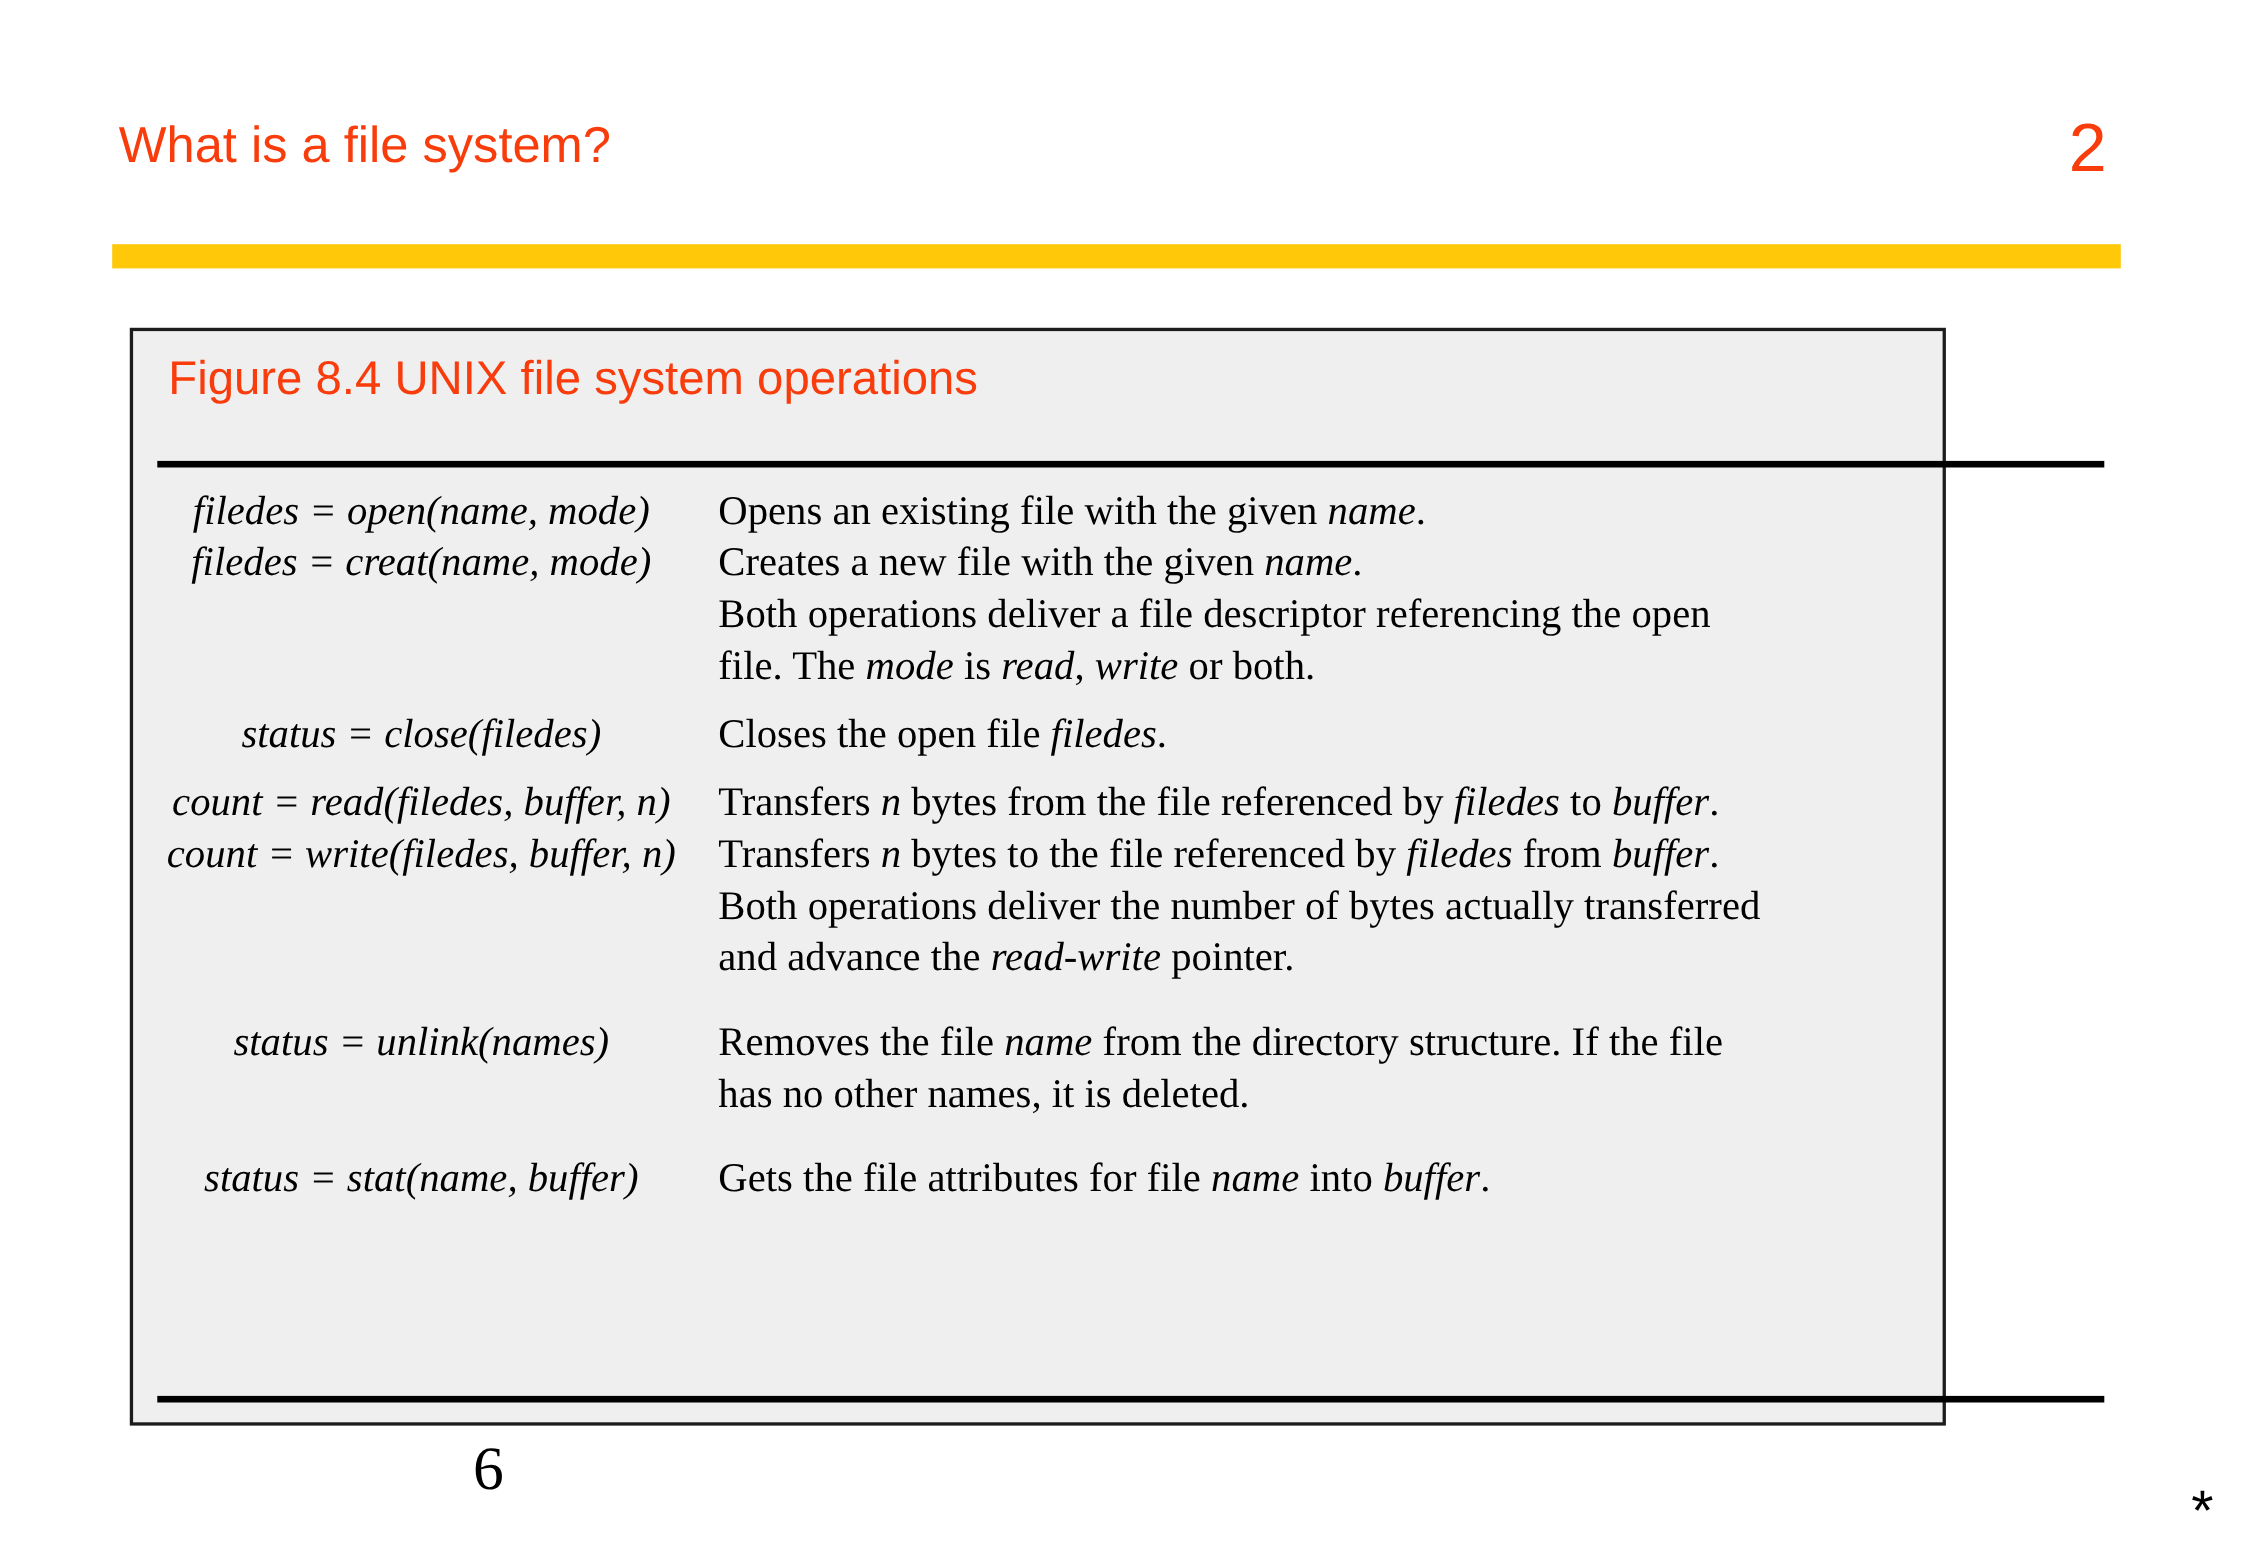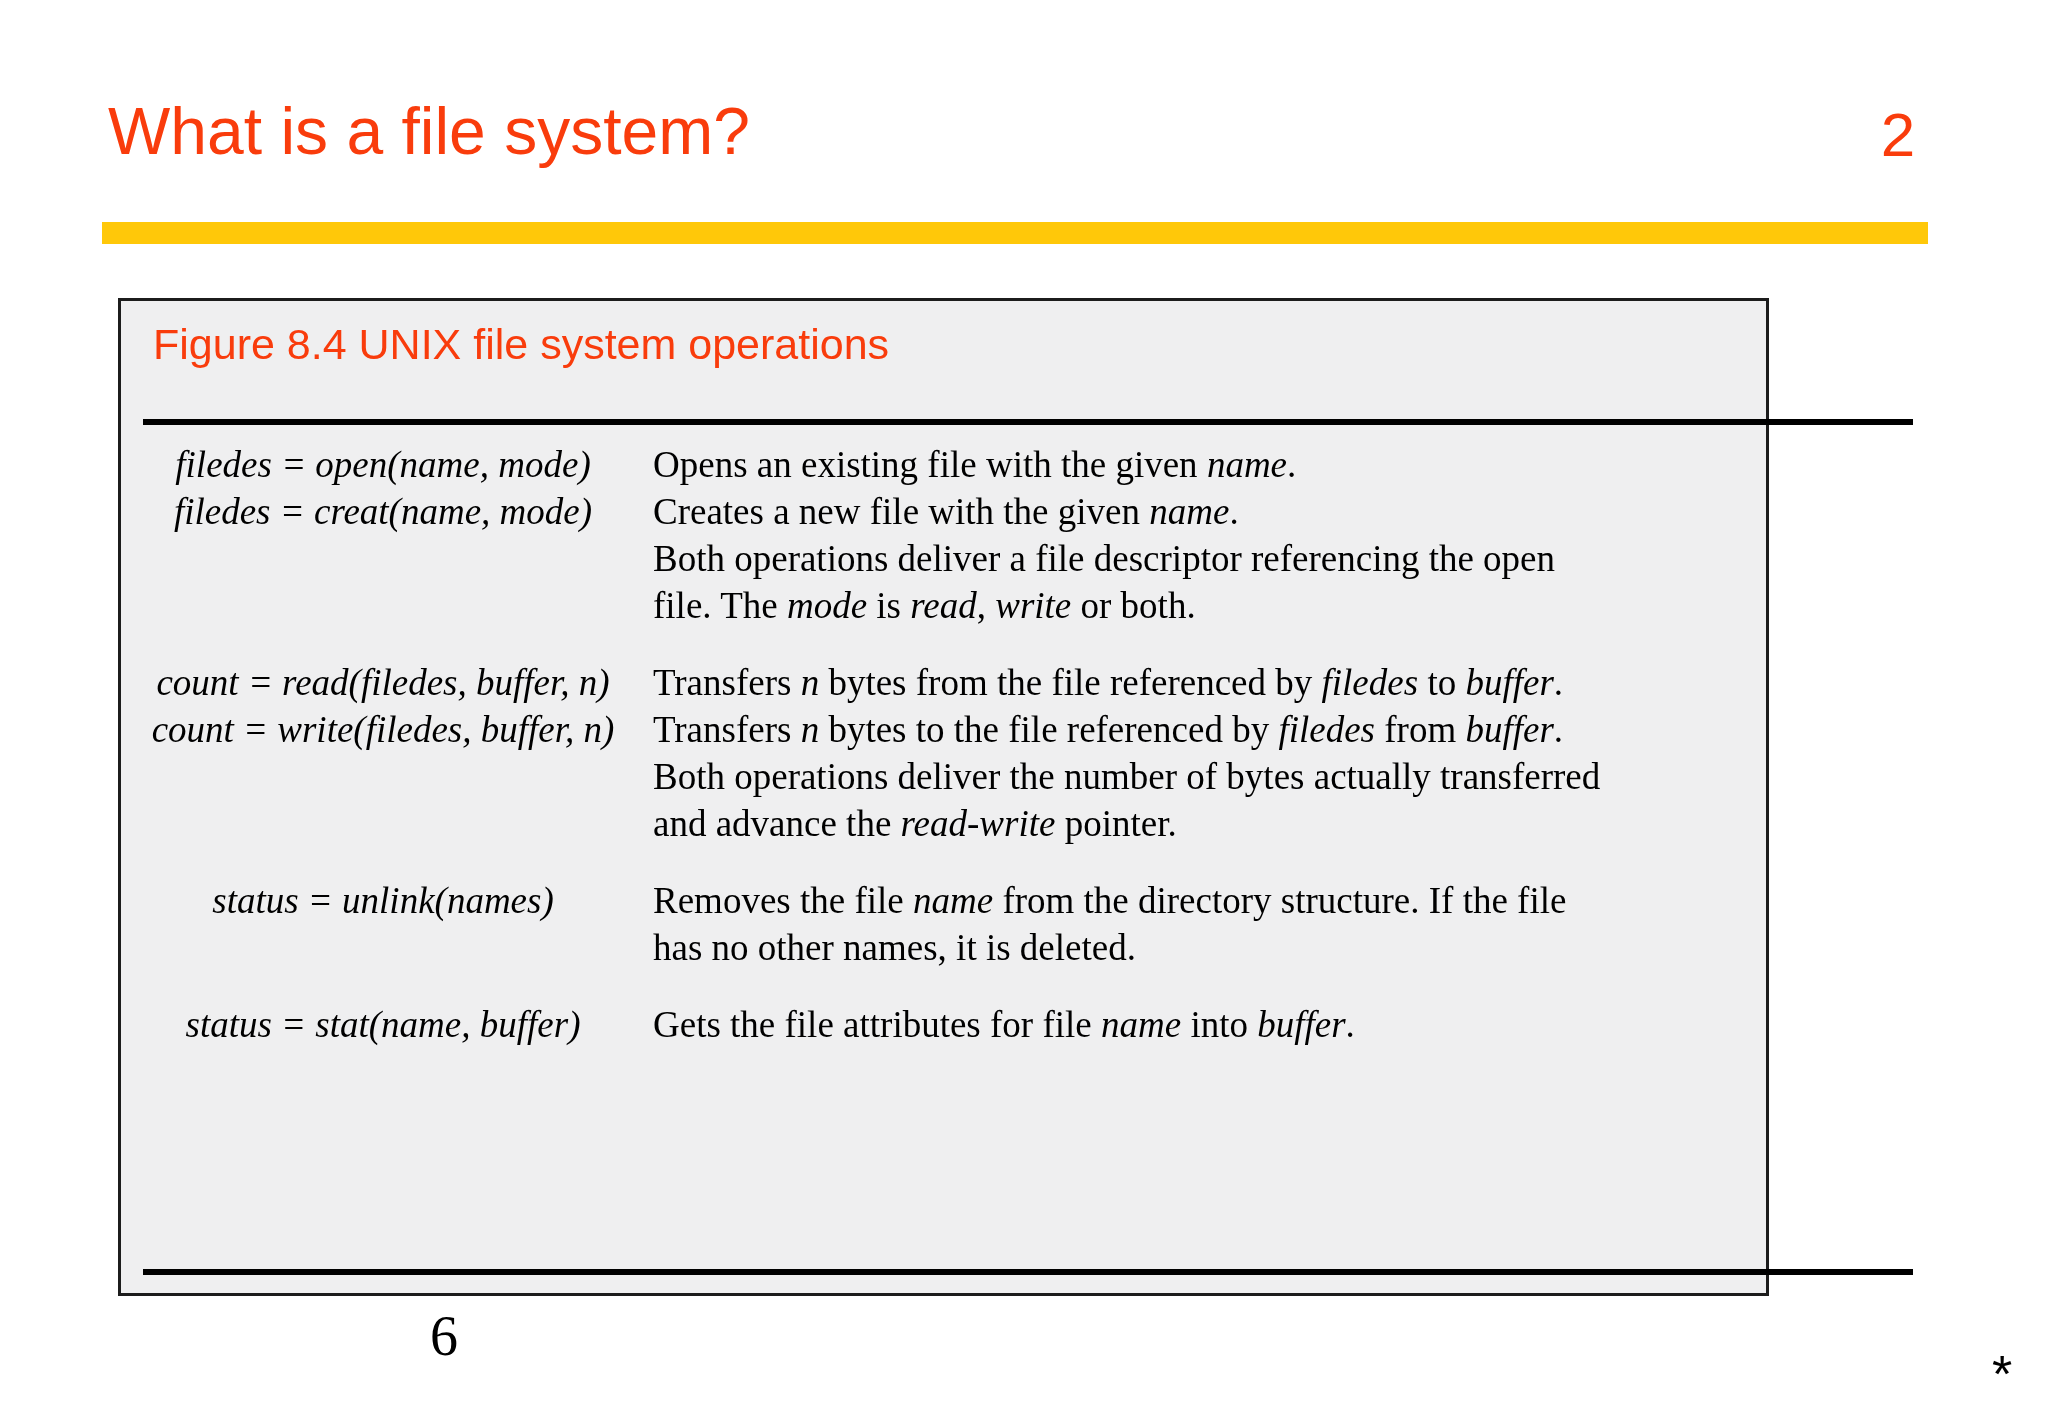--- a/index.html
+++ b/index.html
@@ -14,23 +14,23 @@
     position: relative;
     overflow: hidden;
     font-family: "Liberation Serif", "DejaVu Serif", serif;
     -webkit-font-smoothing: antialiased;
   }
 
   
   .slide-title {
     position: absolute;
     left: 108px;
-    top: 98px;
-    font-family: "Liberation Sans", "DejaVu Sans", sans-serif;
-    font-size: 66px;
+    top: 108px;
+    font-family: "Liberation Sans", "DejaVu Sans", sans-serif;
+    font-size: 46px;
     line-height: 1.0;
     color: #f93c0c;
     white-space: nowrap;
     letter-spacing: 0px;
   }
   .slide-number {
     position: absolute;
     left: 1858px;
     top: 104px;
     width: 80px;
@@ -168,20 +168,26 @@
             <span class="desc-line">Opens an existing file with the given <em class="term">name</em>.</span>
             <span class="desc-line">Creates a new file with the given <em class="term">name</em>.</span>
             <span class="desc-line">Both operations deliver a file descriptor referencing the open</span>
             <span class="desc-line">file. The <em class="term">mode</em> is <em class="term">read</em>, <em class="term">write</em> or both.</span>
           </td>
         </tr>
         <tr class="row-gap">
           <td></td>
           <td></td>
         </tr>
+        <tr>
+          <td class="col-sig"><span class="desc-line">status = close(filedes)</span></td>
+          <td class="col-desc">
+            <span class="desc-line">Closes the open file <em class="term">filedes</em>.</span>
+          </td>
+        </tr>
         <tr class="row-gap">
           <td></td>
           <td></td>
         </tr>
         <tr>
           <td class="col-sig"><span class="desc-line">count = read(filedes, buffer, n)</span><span class="desc-line">count = write(filedes, buffer, n)</span></td>
           <td class="col-desc">
             <span class="desc-line">Transfers <em class="term">n</em> bytes from the file referenced by <em class="term">filedes</em> to <em class="term">buffer</em>.</span>
             <span class="desc-line">Transfers <em class="term">n</em> bytes to the file referenced by <em class="term">filedes</em> from <em class="term">buffer</em>.</span>
             <span class="desc-line">Both operations deliver the number of bytes actually transferred</span>

